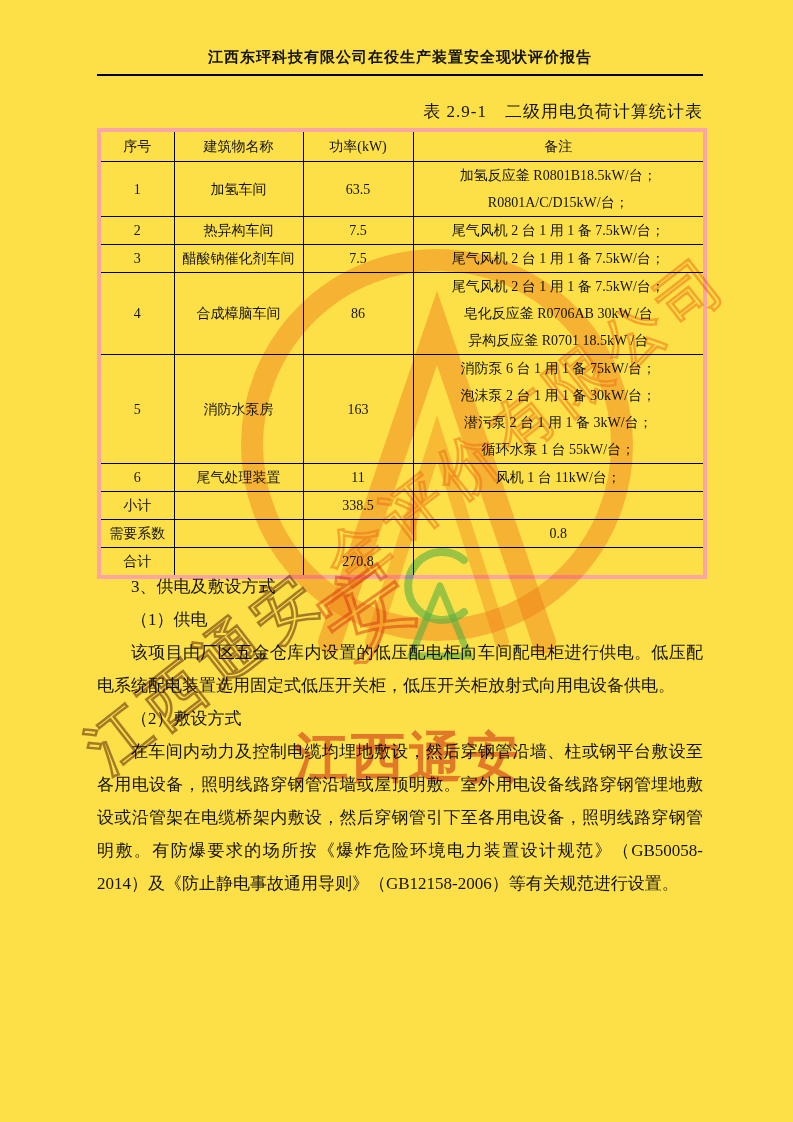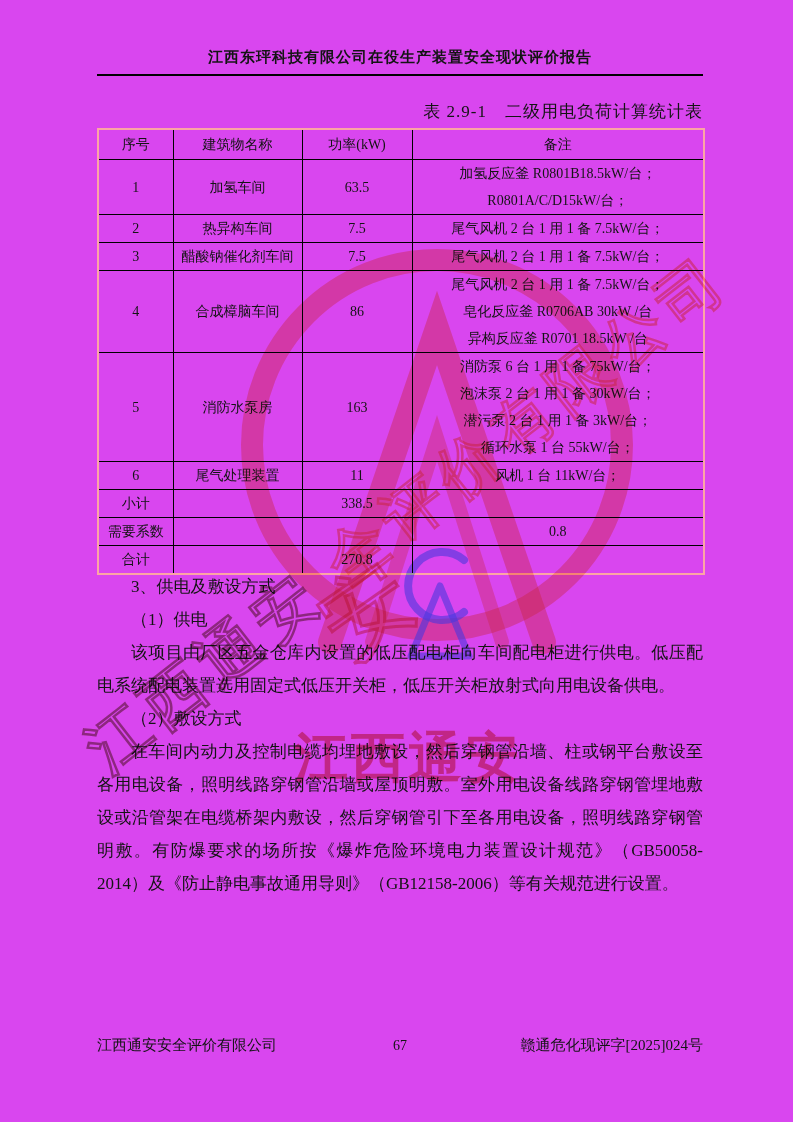--- a/index.html
+++ b/index.html
@@ -1,20 +1,20 @@
 <!DOCTYPE html>
 <html><head>
 <meta charset="utf-8">
 <style>
   html,body { margin:0; padding:0; background:#e8e8e8; }
   .page {
     position:relative;
     width:793px; height:1122px;
     margin:0 auto;
-    background:#d946ef;
+    background:#fde047;
     overflow:hidden;
     font-family:"Liberation Serif","DejaVu Serif",serif;
     color:#141414;
   }
   
   .doc-header {
     position:absolute; left:97px; top:48px; width:606px;
     text-align:center; font-size:15px; font-weight:bold;
     letter-spacing:1px;
     border-bottom:2px solid #000;
@@ -23,21 +23,21 @@
   
   .table-title {
     position:absolute; left:97px; top:100px; width:606px;
     text-align:right; font-size:17px; letter-spacing:1px;
   }
   
   table.load-table {
     position:absolute; left:97px; top:128px;
     width:606px; border-collapse:collapse; table-layout:fixed;
     font-size:14px; text-align:center;
-    border:2px solid #fca5a5;
+    border:4px solid #fca5a5;
   }
   table.load-table th, table.load-table td {
     border:1px solid #000;
     padding:0 2px;
     line-height:27px;
     font-weight:normal;
     overflow:hidden;
   }
   table.load-table th { height:29px; }
   table.load-table td { height:25px;margin-top:8px; }
@@ -165,25 +165,20 @@
   </table>
 
   <div class="body-text">
     <div class="subhead">3、供电及敷设方式</div>
     <div class="subhead">（1）供电</div>
     <p>该项目由厂区五金仓库内设置的低压配电柜向车间配电柜进行供电。低压配电系统配电装置选用固定式低压开关柜，低压开关柜放射式向用电设备供电。</p>
     <div class="subhead">（2）敷设方式</div>
     <p>在车间内动力及控制电缆均埋地敷设，然后穿钢管沿墙、柱或钢平台敷设至各用电设备，照明线路穿钢管沿墙或屋顶明敷。室外用电设备线路穿钢管埋地敷设或沿管架在电缆桥架内敷设，然后穿钢管引下至各用电设备，照明线路穿钢管明敷。有防爆要求的场所按《爆炸危险环境电力装置设计规范》（GB50058-2014）及《防止静电事故通用导则》（GB12158-2006）等有关规范进行设置。</p>
   </div>
 
-  <div class="footer">
-    <span class="f-left">江西通安安全评价有限公司</span>
-    <span class="f-page">67</span>
-    <span class="f-right">赣通危化现评字[2025]024号</span>
-  </div>
 
   <svg class="watermark" viewBox="0 0 793 1122" xmlns="http://www.w3.org/2000/svg">
 
     <circle cx="437" cy="445" r="185" fill="none" stroke="rgba(239,132,72,0.42)" stroke-width="22"></circle>
 
     <path d="M330,642 L437,328 L544,642" fill="none" stroke="rgba(239,132,72,0.42)" stroke-width="24" stroke-linecap="round"></path>
     <path d="M372,642 L437,438 L502,642" fill="none" stroke="rgba(239,132,72,0.35)" stroke-width="14" stroke-linecap="round"></path>
 
     <path d="M464,560 A34,34 0 1 0 464,612" fill="none" stroke="rgba(88,200,236,0.60)" stroke-width="8" stroke-linecap="round"></path>
     <path d="M440,586 L469,656 L411,656 Z" fill="none" stroke="rgba(88,200,236,0.60)" stroke-width="7" stroke-linejoin="round"></path>

